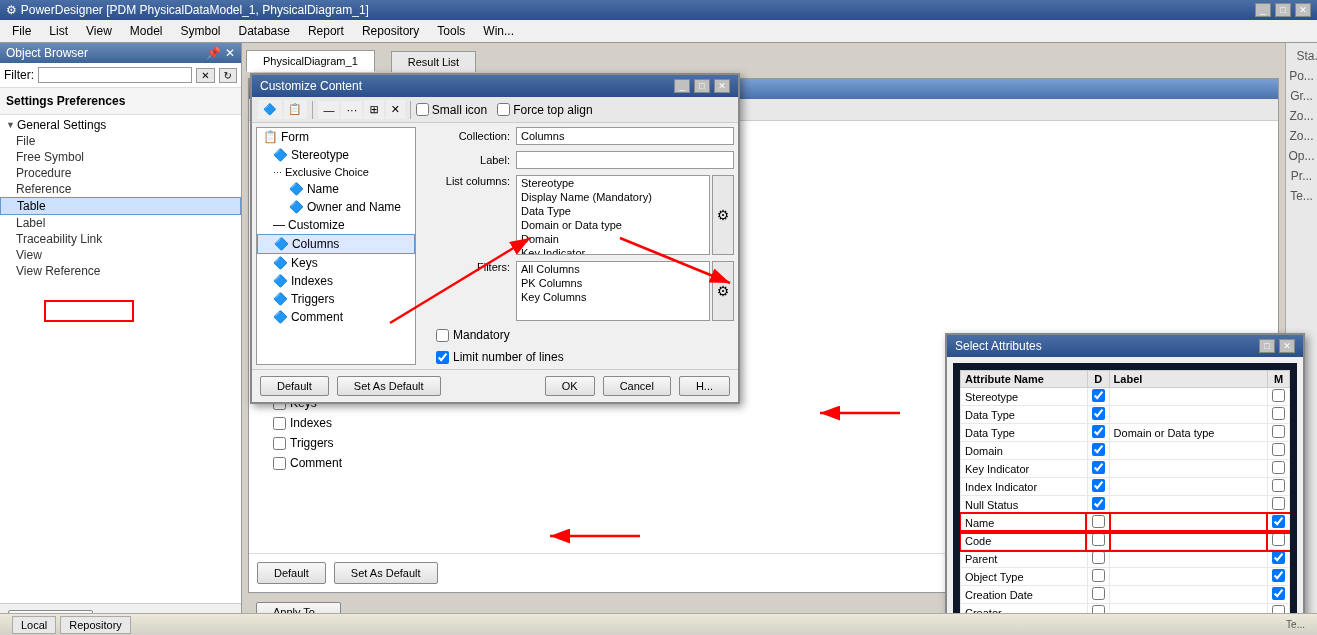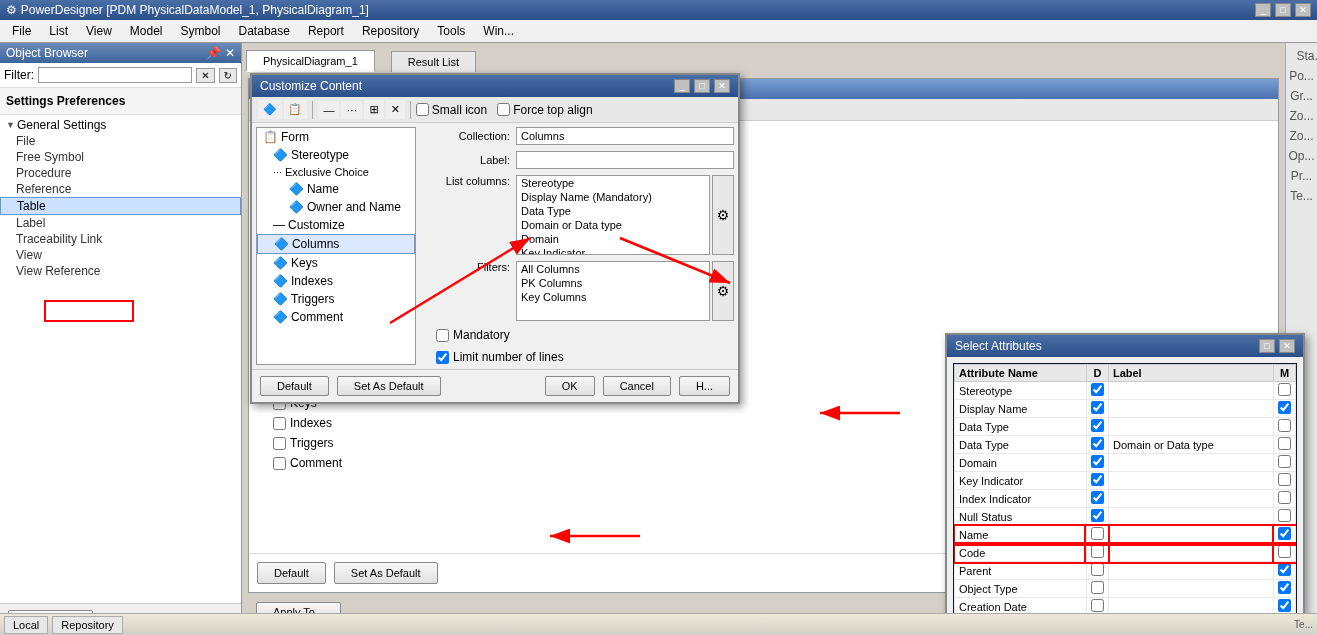--- a/index.html
+++ b/index.html
@@ -326,21 +326,21 @@
       top: 290px;
       left: 945px;
       width: 360px;
       background: #f0f0f0;
       border: 2px solid #888;
       box-shadow: 3px 3px 8px rgba(0,0,0,0.4);
       pointer-events: all;
     }
     .attr-table-container {
       margin: 6px;
-      border: 1px solid #0f172a;
+      border: 7px solid #0f172a;
       background: white;
       height: 260px;
       overflow-y: auto;
     }
     .attr-table {
       width: 100%;
       border-collapse: collapse;
     }
     .attr-table th {
       background: #e8e8e8;
@@ -393,21 +393,21 @@
     .taskbar {
       position: fixed;
       bottom: 0;
       left: 0;
       right: 0;
       height: 22px;
       background: linear-gradient(to bottom, #ece9d8, #d4d0c8);
       border-top: 1px solid #aaa;
       display: flex;
       align-items: center;
-      padding: 0 4px;
+      padding: 0 12px;
       gap: 4px;
     }
     .taskbar-item {
       padding: 2px 8px;
       border: 1px solid #aaa;
       background: #e8e8e8;
       font-size: 11px;
       cursor: pointer;
     }
   </style>
@@ -750,26 +750,20 @@
               </tr>
             </thead>
             <tbody>
               <tr>
                 <td>Stereotype</td>
                 <td style="text-align:center;"><input type="checkbox" checked="" style=""></td>
                 <td></td>
                 <td style="text-align:center;"><input type="checkbox" style=""></td>
               </tr>
               <tr>
-                <td>Display Name</td>
-                <td style="text-align:center;"><input type="checkbox" checked="" style=""></td>
-                <td></td>
-                <td style="text-align:center;"><input type="checkbox" checked="" style=""></td>
-              </tr>
-              <tr>
                 <td>Data Type</td>
                 <td style="text-align:center;"><input type="checkbox" checked="" style=""></td>
                 <td></td>
                 <td style="text-align:center;"><input type="checkbox" style=""></td>
               </tr>
               <tr>
                 <td>Data Type</td>
                 <td style="text-align:center;"><input type="checkbox" checked="" style=""></td>
                 <td>Domain or Data type</td>
                 <td style="text-align:center;"><input type="checkbox" style=""></td>

